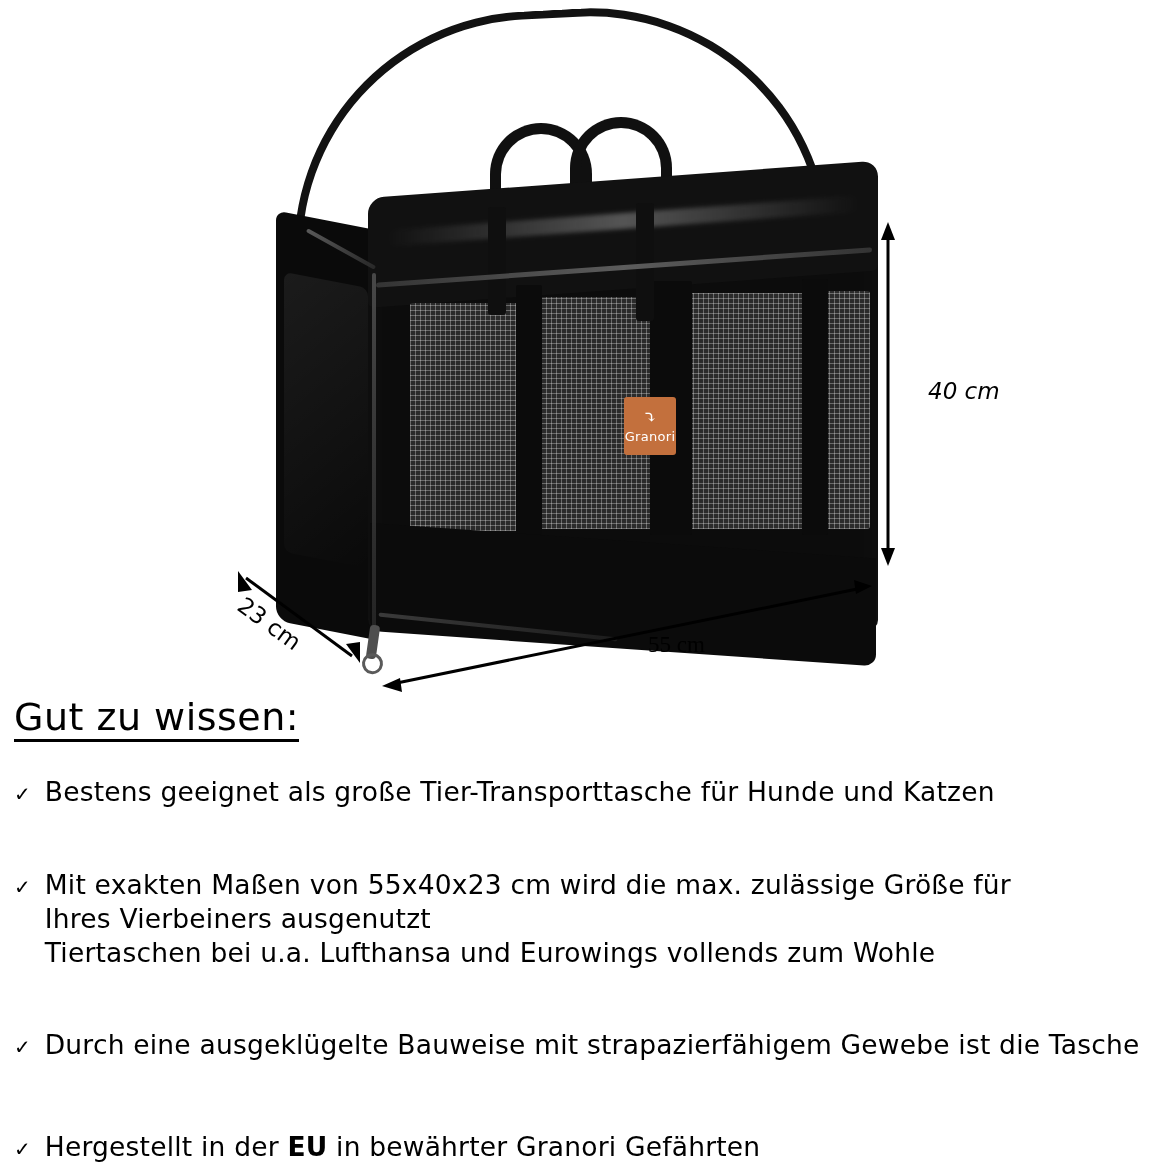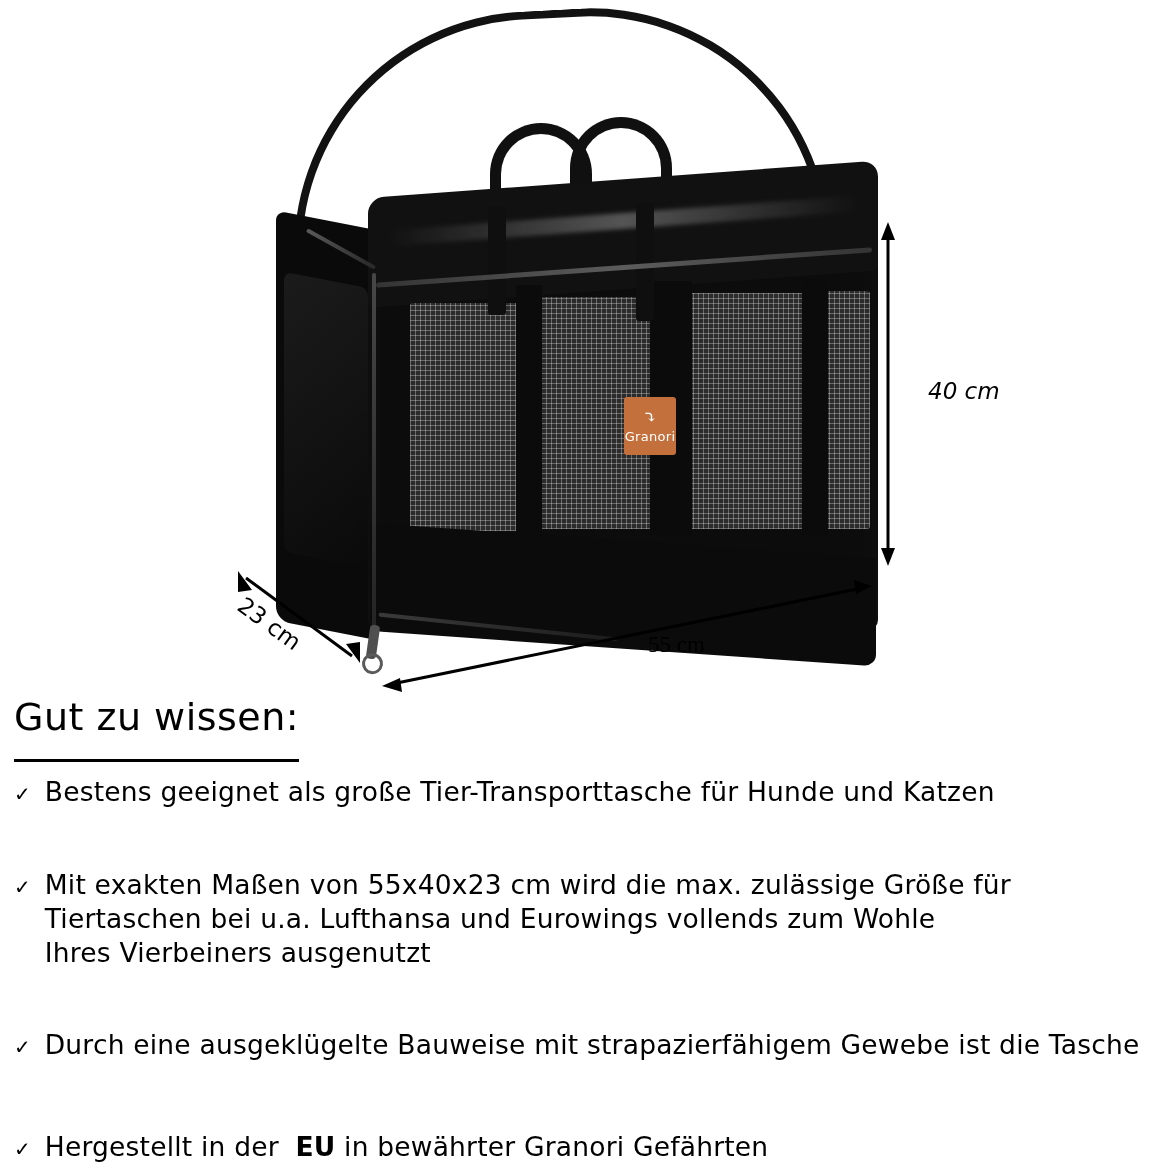--- a/index.html
+++ b/index.html
@@ -271,21 +271,21 @@
     top: 680px;
     width: 1164px;
   }
   #headline {
     position: absolute;
     left: 14px;
     top: 15px;
     font-size: 38px;
     letter-spacing: .5px;
     border-bottom: 3px solid #000;
-    padding-bottom: 20px;
+    padding-bottom: 0;
     display: inline-block;
   }
   .bullet {
     position: absolute;
     left: 14px;
     display: flex;
     align-items: flex-start;
     gap: 14px;
     width: 1140px;
   }
@@ -293,21 +293,21 @@
     font-size: 20px;
     line-height: 30px;
     flex: 0 0 auto;
     padding-top: 4px;
   }
   .btext {
     font-size: 26.5px;
     line-height: 34px;
     letter-spacing: .2px;
   }
-  .btext b { font-weight: bold; margin-left: 8px; }
+  .btext b { font-weight: bold; }
 </style>
 </head>
 <body>
 
 <div id="product-area">
 
   <div id="bag">
 
     <div class="shoulder"></div>
     <div class="clipL"></div>
@@ -375,22 +375,22 @@
 
   <div class="bullet" style="top:95px;">
     <span class="check">✓</span>
     <span class="btext">Bestens geeignet als große Tier-Transporttasche für Hunde und Katzen</span>
   </div>
 
   <div class="bullet" style="top:188px;">
     <span class="check">✓</span>
     <span class="btext">
       <div>Mit exakten Maßen von 55x40x23 cm wird die max. zulässige Größe für</div>
+      <div>Ihres Vierbeiners ausgenutzt</div>
       <div>Tiertaschen bei u.a. Lufthansa und Eurowings vollends zum Wohle</div>
-      <div>Ihres Vierbeiners ausgenutzt</div>
     </span>
   </div>
 
   <div class="bullet" style="top:348px;">
     <span class="check">✓</span>
     <span class="btext">
       <div>Durch eine ausgeklügelte Bauweise mit strapazierfähigem Gewebe ist die Tasche</div>
     </span>
   </div>
 

